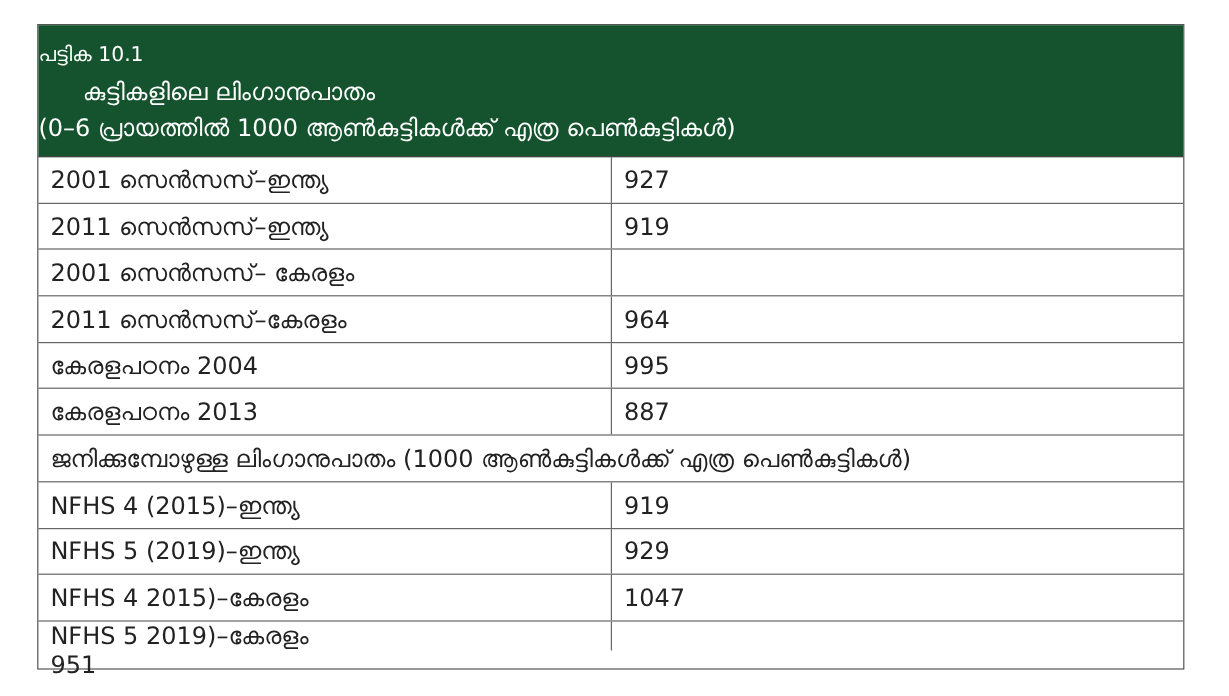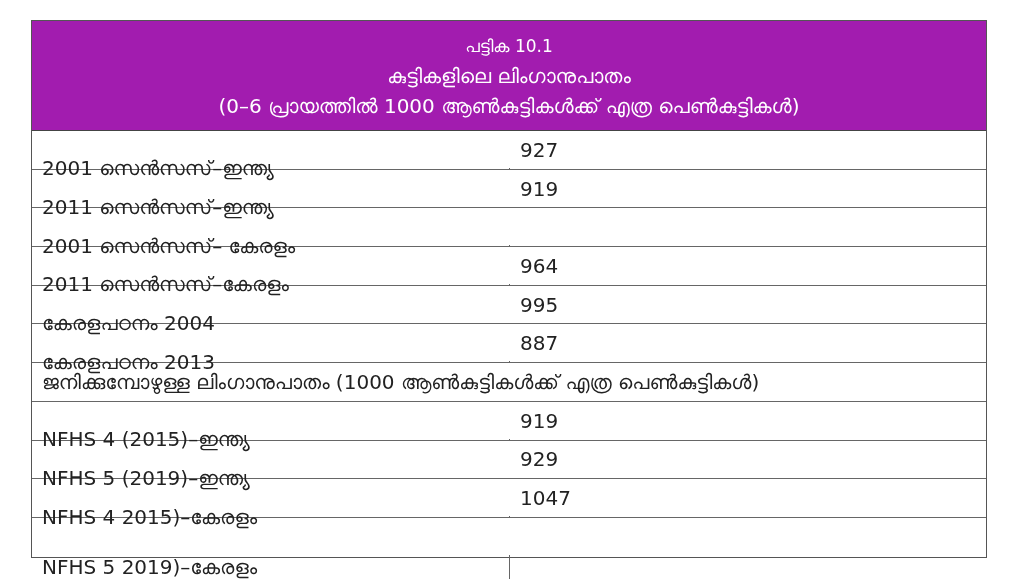--- a/index.html
+++ b/index.html
@@ -3,32 +3,32 @@
 <meta charset="utf-8">
 <style>
   html, body { margin: 0; padding: 0; background: #ffffff; }
   body { width: 1024px; height: 580px; position: relative; overflow: hidden;
          font-family: "DejaVu Sans", "Liberation Sans", sans-serif; color: #222; }
   .table {
     position: absolute; left: 31px; top: 20px; width: 956px;
     border: 1.5px solid #555; box-sizing: border-box;
   }
   .caption {
-    background: #a21caf; color: #ffffff; text-align: center;
+    background: #14532d; color: #ffffff; 
     height: 110px; box-sizing: border-box; padding-top: 10px;
     border-bottom: 1.5px solid #444;
   }
   .caption div { line-height: 30px; }
   .cap-num { font-size: 17px; }
-  .cap-title { font-size: 20px; }
+  .cap-title { font-size: 20px; padding-left: 37px; }
   .cap-sub { font-size: 20px; }
   .row { display: flex; height: 38.7px; border-bottom: 1.3px solid #666; box-sizing: border-box; }
   .row:last-child { border-bottom: none; flex-direction: column; }
   .cell { display: flex; align-items: center; padding-left: 10px; font-size: 20px; box-sizing: border-box; white-space: nowrap; }
-  .cell.label { width: 478px; border-right: 1.3px solid #666; margin-top: 37px; }
+  .cell.label { width: 478px; border-right: 1.3px solid #666; }
   .cell.value { flex: 1; }
   .cell.span { width: 100%; }
 </style>
 </head>
 <body>
 
 <div class="table">
   <div class="caption">
     <div class="cap-num">പട്ടിക 10.1</div>
     <div class="cap-title">കുട്ടികളിലെ ലിംഗാനുപാതം</div>

